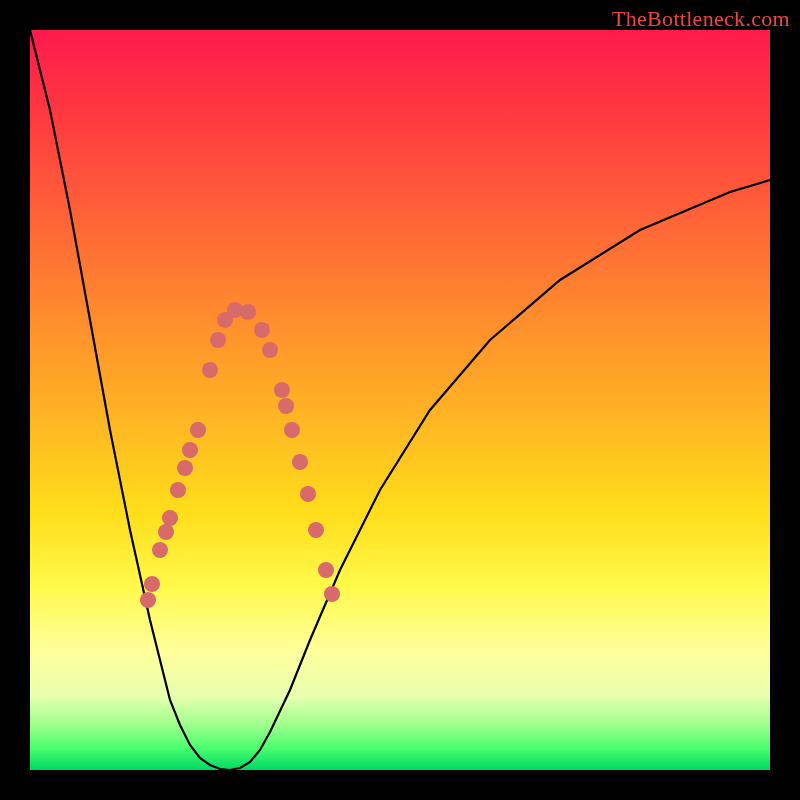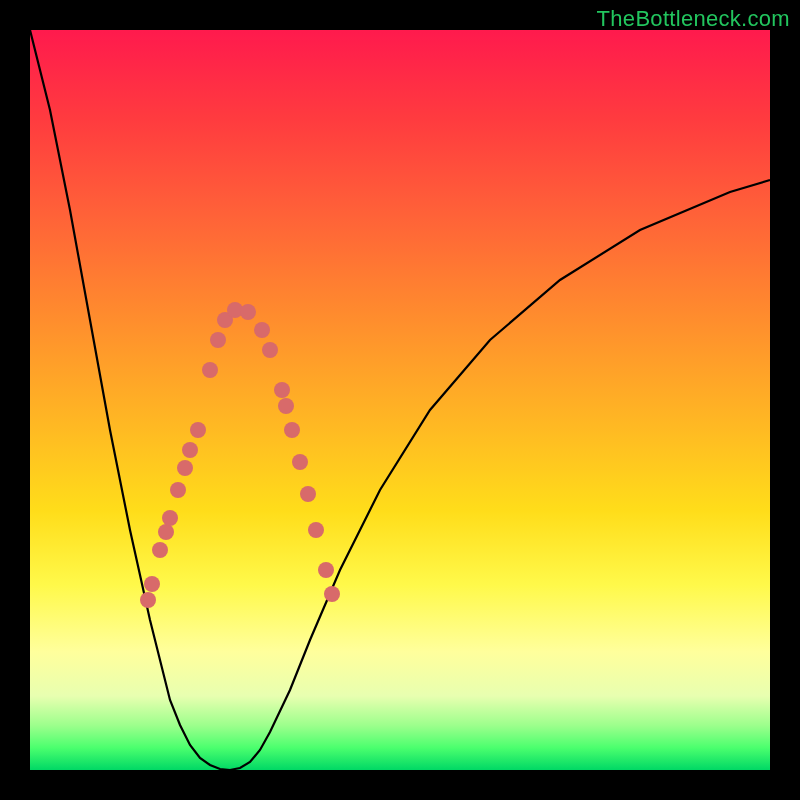--- a/index.html
+++ b/index.html
@@ -36,24 +36,25 @@
       #e8ffb0 90%,
       #9cff8c 94%,
       #4bff6e 97%,
       #00d865 100%
     );
   }
   .watermark {
     position: absolute;
     top: 6px;
     right: 10px;
-    color: #22c55e;
+    color: #ef4444;
     font-size: 22px;
     font-weight: 500;
     letter-spacing: 0.3px;
+    font-family: Liberation Serif, serif;
   }
   svg.curve {
     position: absolute;
     left: 0;
     top: 0;
     width: 740px;
     height: 740px;
     overflow: visible;
   }
 </style>

